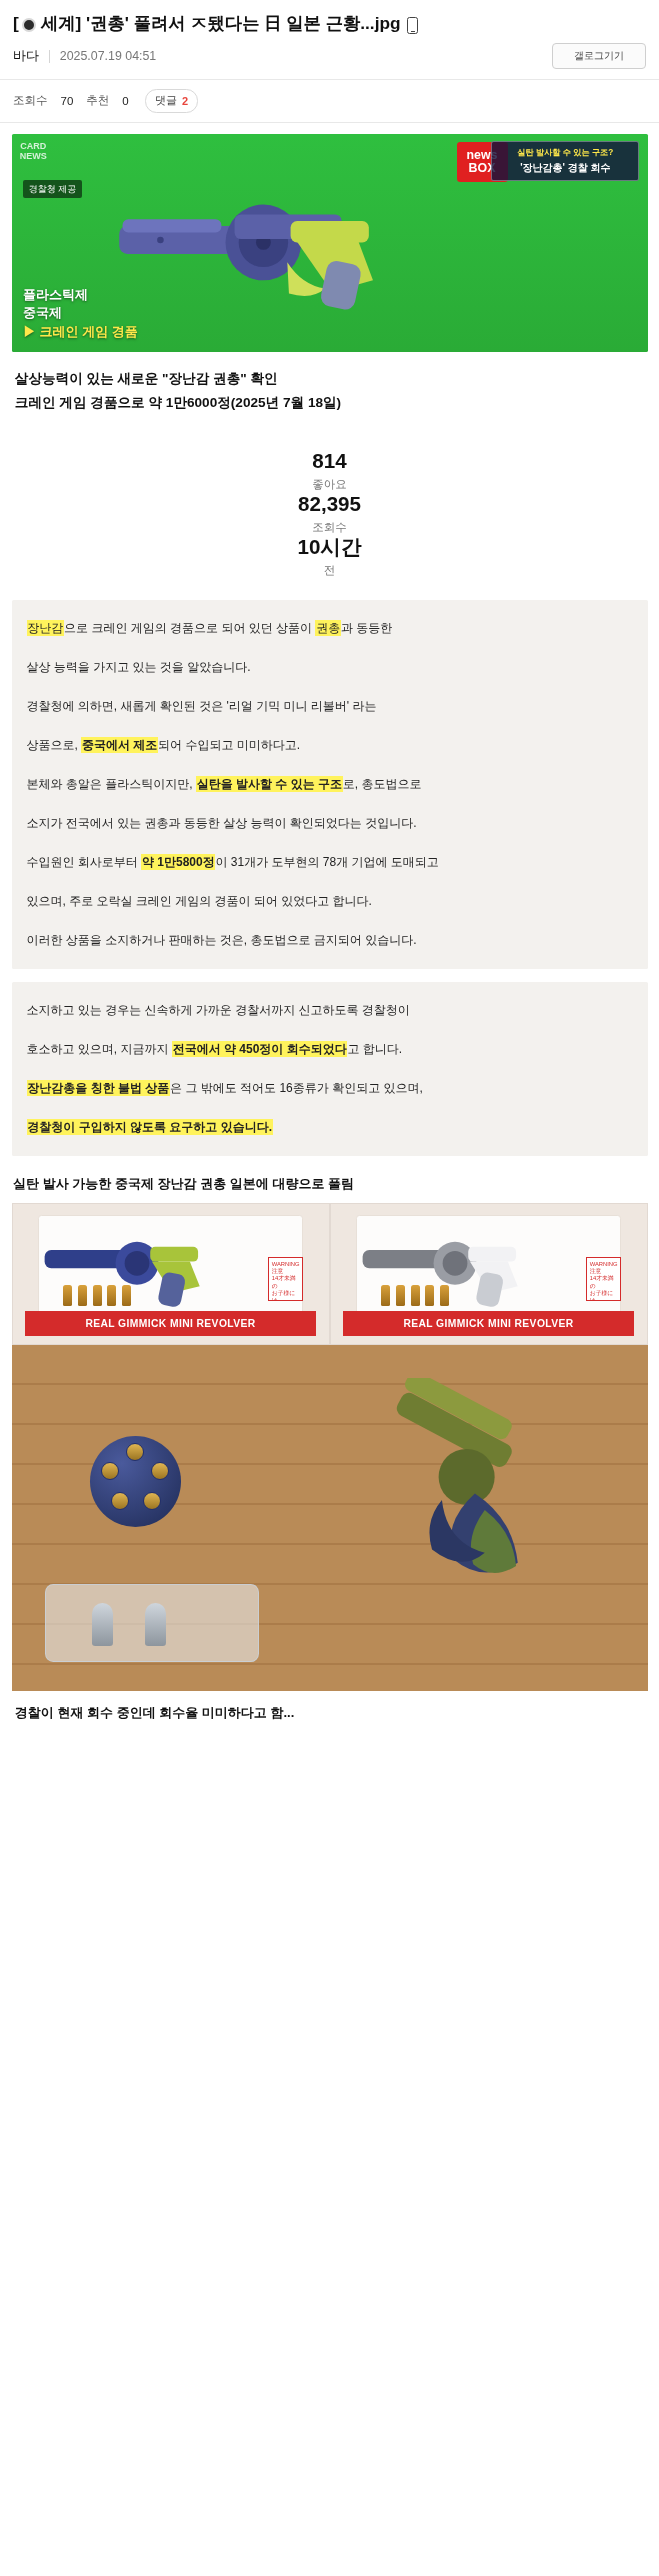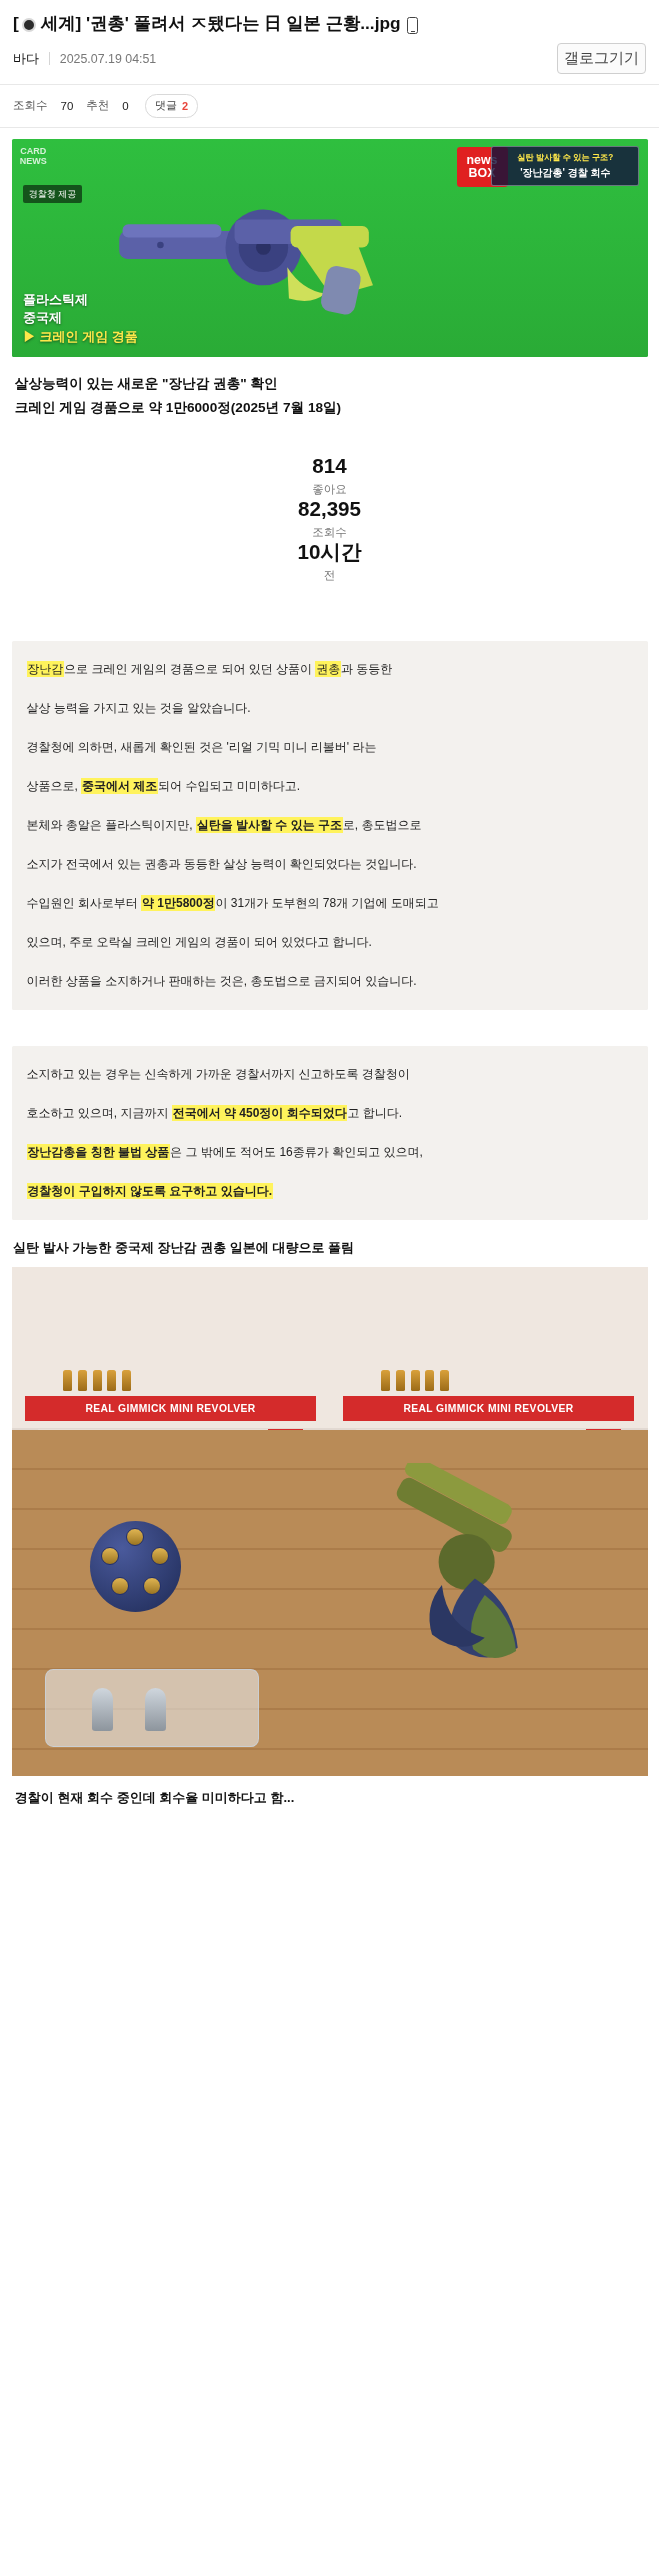--- a/index.html
+++ b/index.html
@@ -70,23 +70,23 @@
   }
   .timestamp {
     font-size: 12.4px;
     color: #777;
   }
   .gall-link-btn {
     margin-left: auto;
     border: 0.8px solid #cfcfcf;
     border-radius: 4px;
     background: #fbfbfb;
-    font-size: 15px;
+    font-size: 10px;
     color: #444;
-    padding: 5px 6px;
+    padding: 5px 21px;
     cursor: pointer;
   }
 
   .stats-bar {
     border-top: 0.8px solid #e8e8e8;
     border-bottom: 0.8px solid #e8e8e8;
     padding: 9px 13px;
     display: flex;
     align-items: center;
     gap: 13px;
@@ -217,21 +217,20 @@
     color: #777;
     margin-top: 3.3px;
   }
 
   
   .block {
     background: #f3f1ee;
     border-radius: 1.6px;
     padding: 16.5px 15px;
     margin-bottom: 13px;
-    margin-top: 36px;
   }
   .block p {
     font-size: 12px;
     line-height: 2.0;
     color: #222;
     margin-bottom: 15px;
   }
   .block p:last-child { margin-bottom: 0; }
   .hl { background: #fff35c; padding: 0.8px 0.8px; }
   .b { font-weight: bold; }
@@ -240,24 +239,23 @@
     font-size: 13px;
     font-weight: bold;
     color: #111;
     padding: 5px 1.6px 10px 1.6px;
     line-height: 1.5;
   }
 
   
   .pack-photo {
     width: 100%;
-    height: 163px;
+    height: 142px;
     display: flex;
     background: #efe7e0;
-    align-items: flex-end;
   }
   .pack-half {
     flex: 1;
     position: relative;
     border: 0.8px solid #e2d9d2;
   }
   .pack-half .tray {
     position: absolute;
     left: 8%; top: 8%;
     width: 84%; height: 84%;

